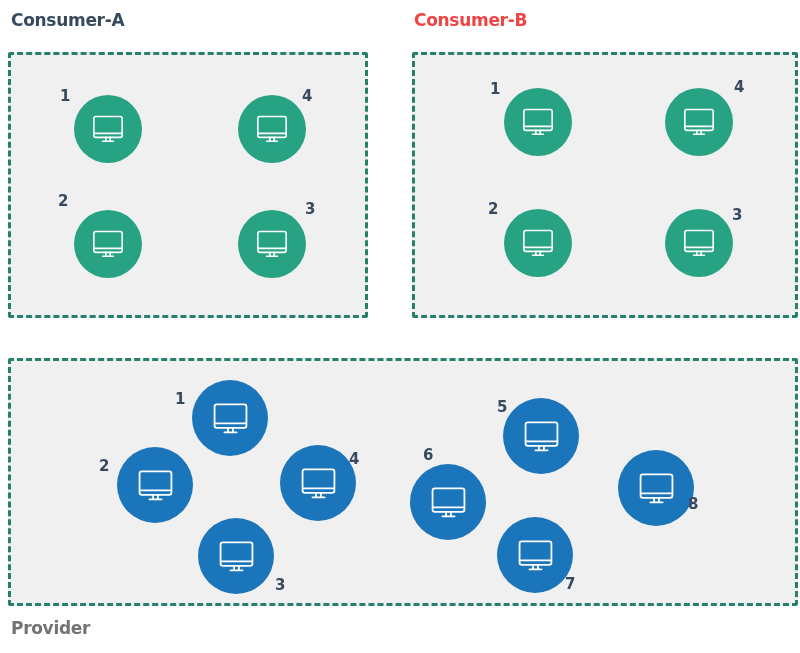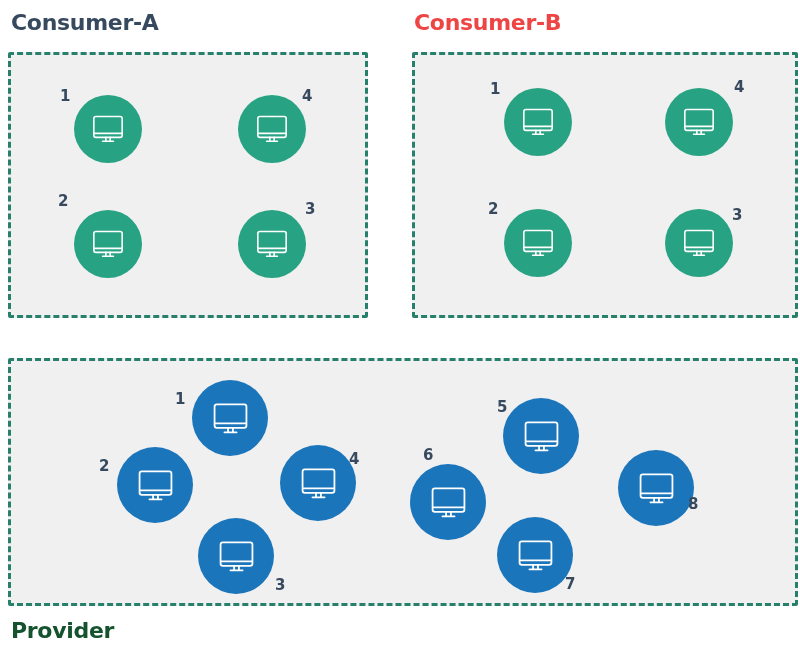--- a/index.html
+++ b/index.html
@@ -22,21 +22,21 @@
     position: absolute;
     box-sizing: border-box;
     background: #f0f0f0;
     border: 3px dashed #27806b;
     border-radius: 2px;
   }
   .group-label {
     position: absolute;
     font-family: "DejaVu Sans", "Liberation Sans", sans-serif;
     font-weight: bold;
-    font-size: 22px;
+    font-size: 17px;
     letter-spacing: -0.3px;
     color: #36495e;
     white-space: nowrap;
   }
   .node {
     position: absolute;
     border-radius: 50%;
     display: flex;
     align-items: center;
     justify-content: center;
@@ -152,21 +152,21 @@
           <rect x="7" y="9" width="34" height="25" rx="2.5"></rect>
           <line x1="7.6" y1="29.2" x2="40.4" y2="29.2"></line>
           <line x1="21.4" y1="34" x2="21.4" y2="38.4"></line>
           <line x1="26.6" y1="34" x2="26.6" y2="38.4"></line>
           <line x1="17.5" y1="38.7" x2="30.5" y2="38.7"></line>
         </g>
       </svg>
     </div>
     <div class="node-num" style="left: 732px; top: 208px; color: rgb(54, 73, 94);">3</div>
     <div class="group" style="left: 8px; top: 358px; width: 790px; height: 248px; background: rgb(240, 240, 240); border-color: rgb(39, 128, 107);"></div>
-    <div class="group-label" style="left: 11px; top: 618px; color: #14532d;">Provider</div>
+    <div class="group-label" style="left: 11px; top: 618px; color: #737373;">Provider</div>
     <div class="node provider" style="left: 192px; top: 380px; width: 76px; height: 76px; background: rgb(27, 117, 187);">
       <svg width="45" height="45" viewBox="0 0 48 48">
         <g fill="none" stroke="#ffffff" stroke-width="1.9" stroke-linecap="round" stroke-linejoin="round">
           <rect x="7" y="9" width="34" height="25" rx="2.5"></rect>
           <line x1="7.6" y1="29.2" x2="40.4" y2="29.2"></line>
           <line x1="21.4" y1="34" x2="21.4" y2="38.4"></line>
           <line x1="26.6" y1="34" x2="26.6" y2="38.4"></line>
           <line x1="17.5" y1="38.7" x2="30.5" y2="38.7"></line>
         </g>
       </svg>

